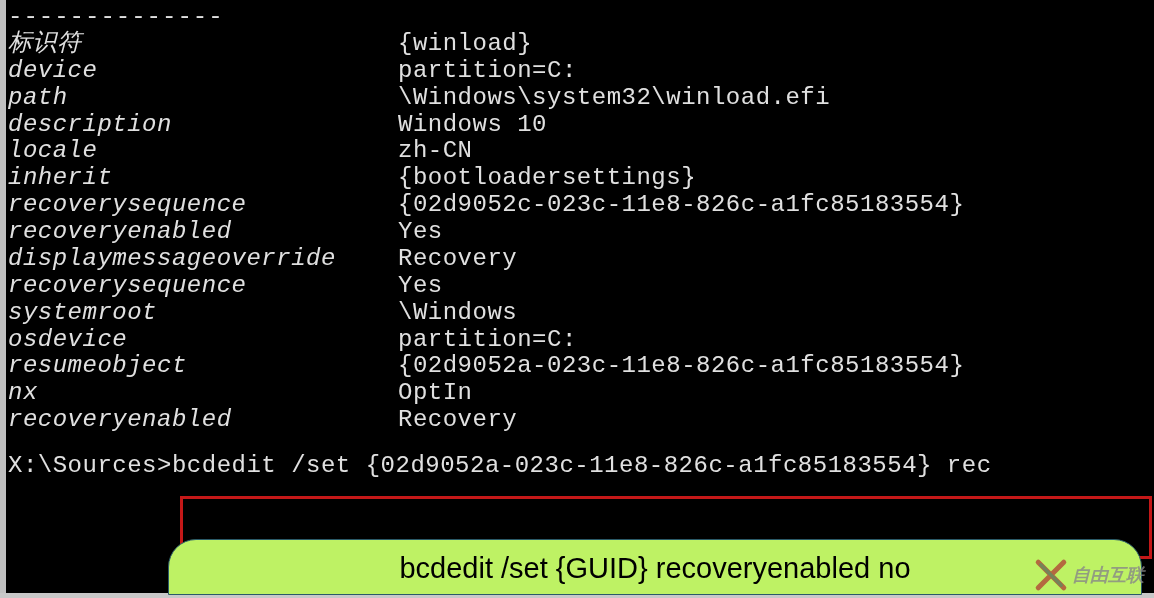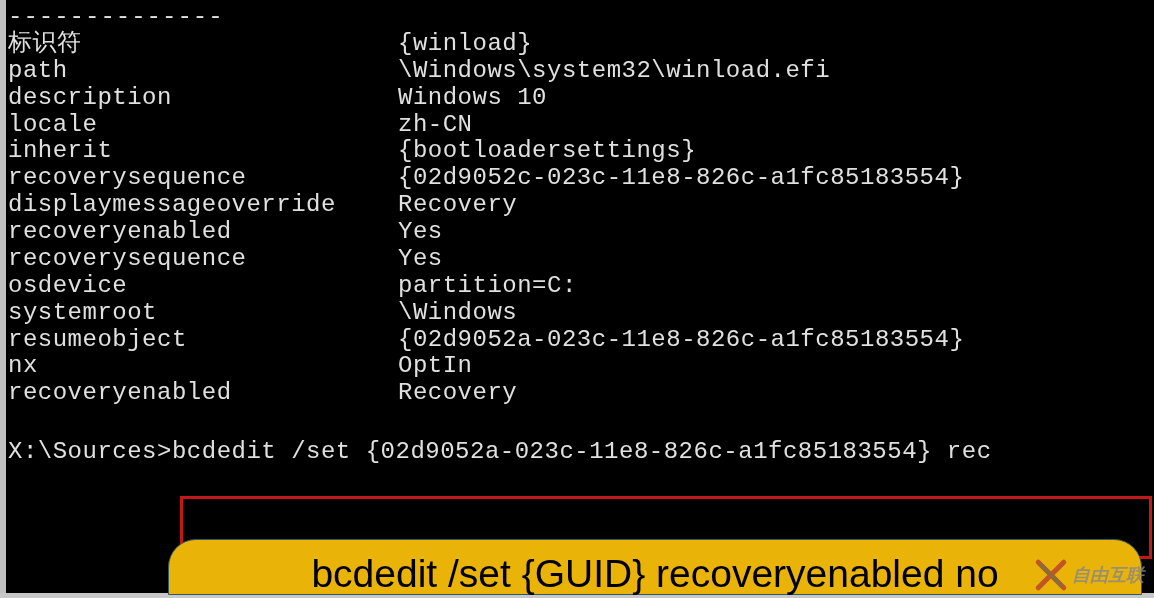--- a/index.html
+++ b/index.html
@@ -32,50 +32,51 @@
       color: #e0e0e0;
       letter-spacing: 1px;
     }
     .entry {
       display: block;
     }
     .key {
       display: inline-block;
       width: 390px;
       vertical-align: top;
+      font-style: italic;
     }
     .val {
       display: inline-block;
     }
     .prompt-line {
-      margin-top: 32px;
+      margin-top: 19px;
       white-space: nowrap;
     }
     .red-box {
       position: absolute;
       border: 3px solid #c41818;
       left: 180px;
       right: 2px;
       top: 496px;
       height: 63px;
       pointer-events: none;
     }
     .blue-bubble {
       position: absolute;
       left: 168px;
       right: 12px;
       top: 539px;
       height: 56px;
-      background: #eab308;
+      background: #bef264;
       border-top-left-radius: 28px;
       border-top-right-radius: 28px;
       border: 1px solid #2a5a68;
       color: #000000;
       font-family: Arial, sans-serif;
-      font-size: 39px;
+      font-size: 29px;
       text-align: center;
       padding-top: 12px;
       z-index: 10;
     }
     .watermark {
       position: absolute;
       right: 10px;
       bottom: 6px;
       z-index: 20;
       display: flex;
@@ -122,30 +123,31 @@
   </style>
 </head>
 <body>
 
 <div class="left-edge"></div>
 
 <div class="terminal">
   <div class="dashes">--------------</div>
   <div id="entries-container">
       <div class="entry"><span class="key">标识符</span><span class="val">{winload}</span></div>
+      <div class="entry"><span class="key">device</span><span class="val">partition=C:</span></div>
       <div class="entry"><span class="key">path</span><span class="val">\Windows\system32\winload.efi</span></div>
       <div class="entry"><span class="key">description</span><span class="val">Windows 10</span></div>
       <div class="entry"><span class="key">locale</span><span class="val">zh-CN</span></div>
       <div class="entry"><span class="key">inherit</span><span class="val">{bootloadersettings}</span></div>
       <div class="entry"><span class="key">recoverysequence</span><span class="val">{02d9052c-023c-11e8-826c-a1fc85183554}</span></div>
+      <div class="entry"><span class="key">recoveryenabled</span><span class="val">Yes</span></div>
       <div class="entry"><span class="key">displaymessageoverride</span><span class="val">Recovery</span></div>
-      <div class="entry"><span class="key">recoveryenabled</span><span class="val">Yes</span></div>
       <div class="entry"><span class="key">recoverysequence</span><span class="val">Yes</span></div>
+      <div class="entry"><span class="key">systemroot</span><span class="val">\Windows</span></div>
       <div class="entry"><span class="key">osdevice</span><span class="val">partition=C:</span></div>
-      <div class="entry"><span class="key">systemroot</span><span class="val">\Windows</span></div>
       <div class="entry"><span class="key">resumeobject</span><span class="val">{02d9052a-023c-11e8-826c-a1fc85183554}</span></div>
       <div class="entry"><span class="key">nx</span><span class="val">OptIn</span></div>
       <div class="entry"><span class="key">recoveryenabled</span><span class="val">Recovery</span></div>
     </div>
   <div class="prompt-line">
     <span>X:\Sources&gt;</span><span>bcdedit /set {02d9052a-023c-11e8-826c-a1fc85183554} rec</span>
   </div>
 </div>
 
 <div class="red-box"></div>

